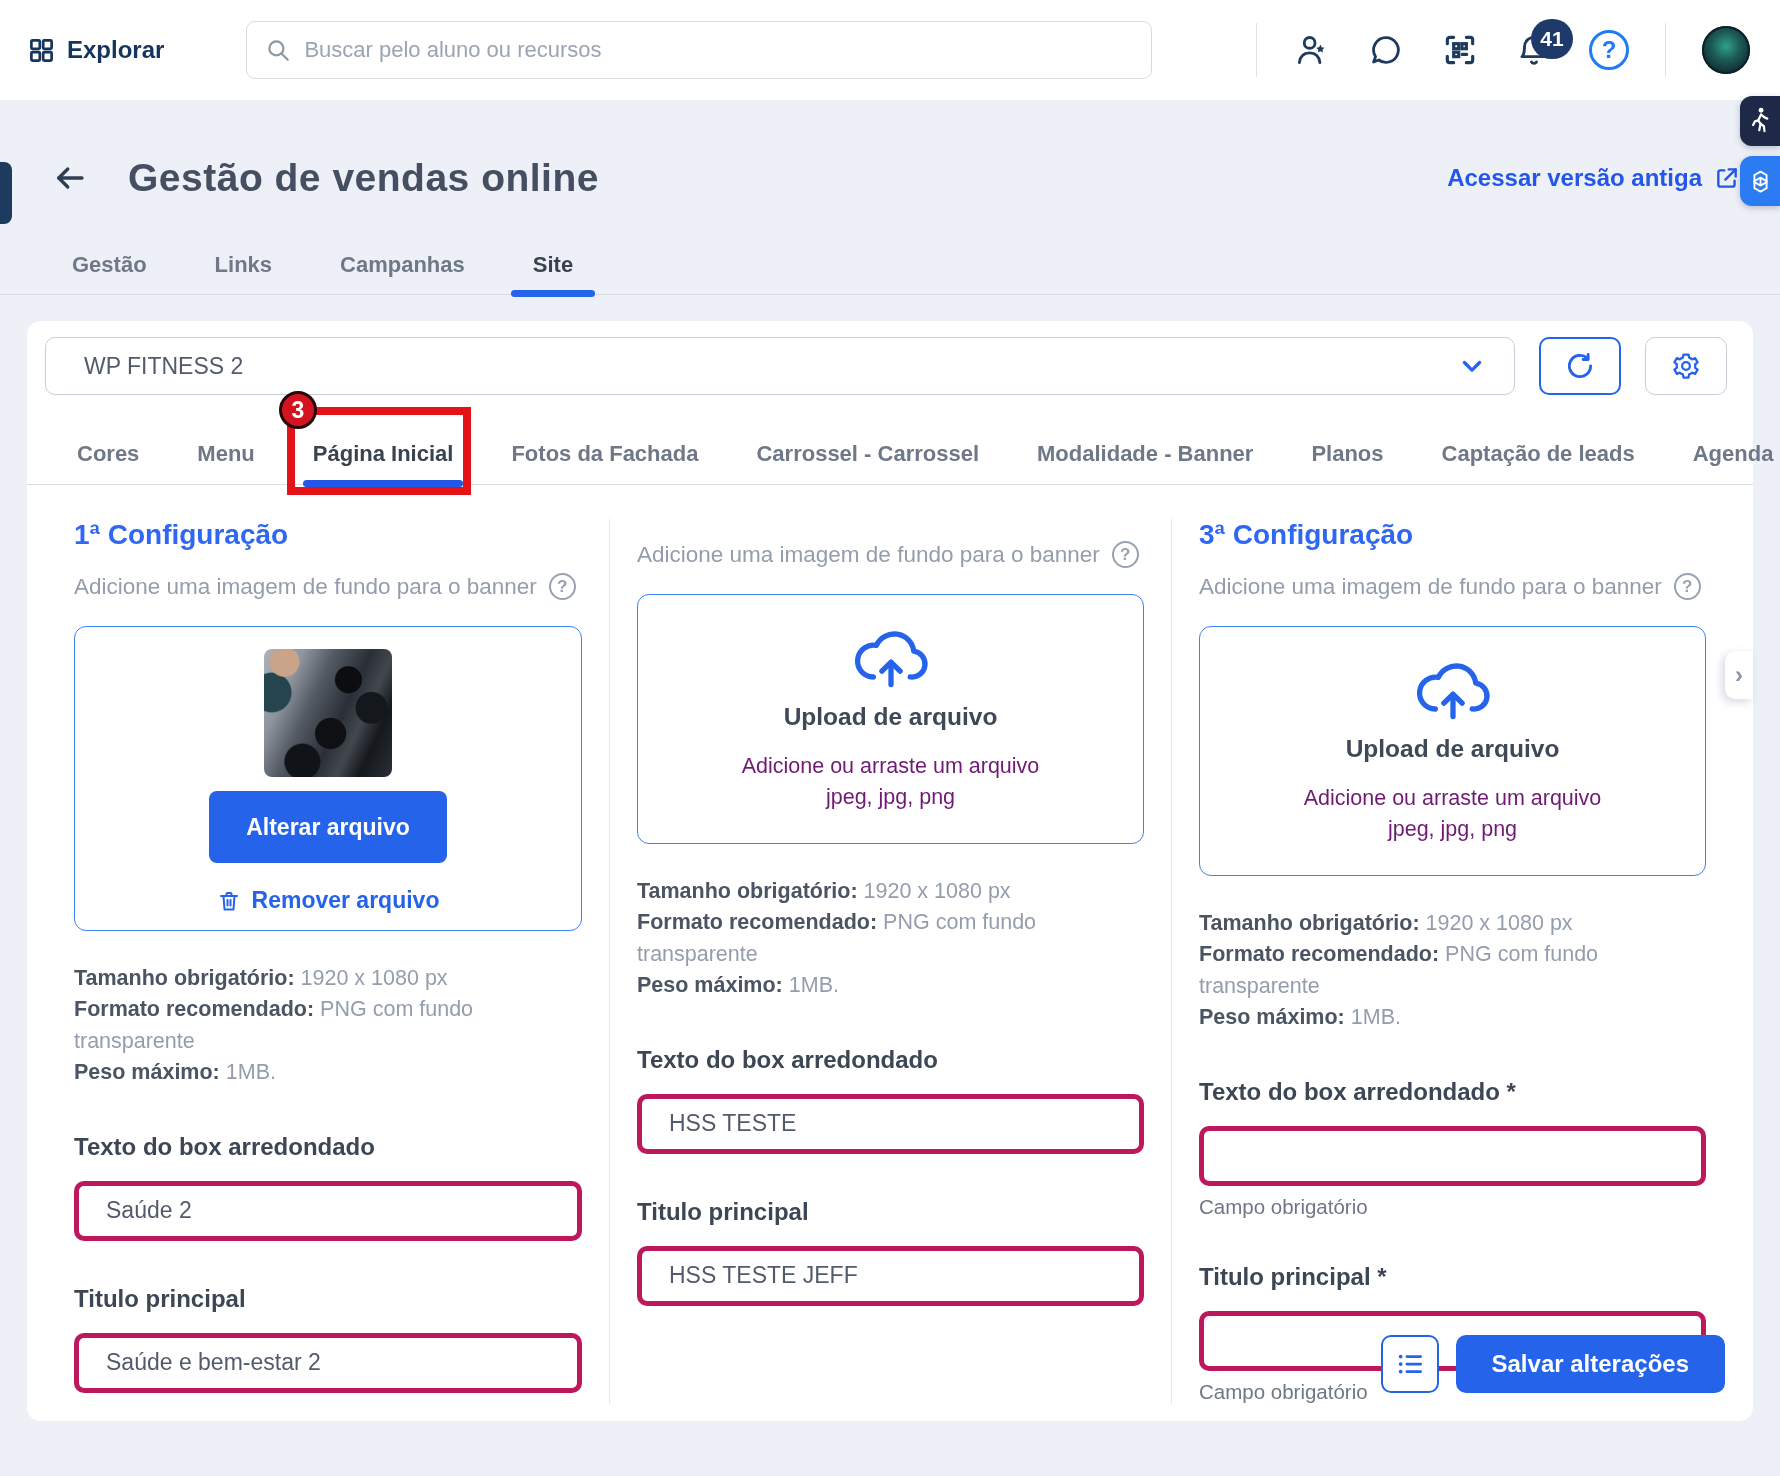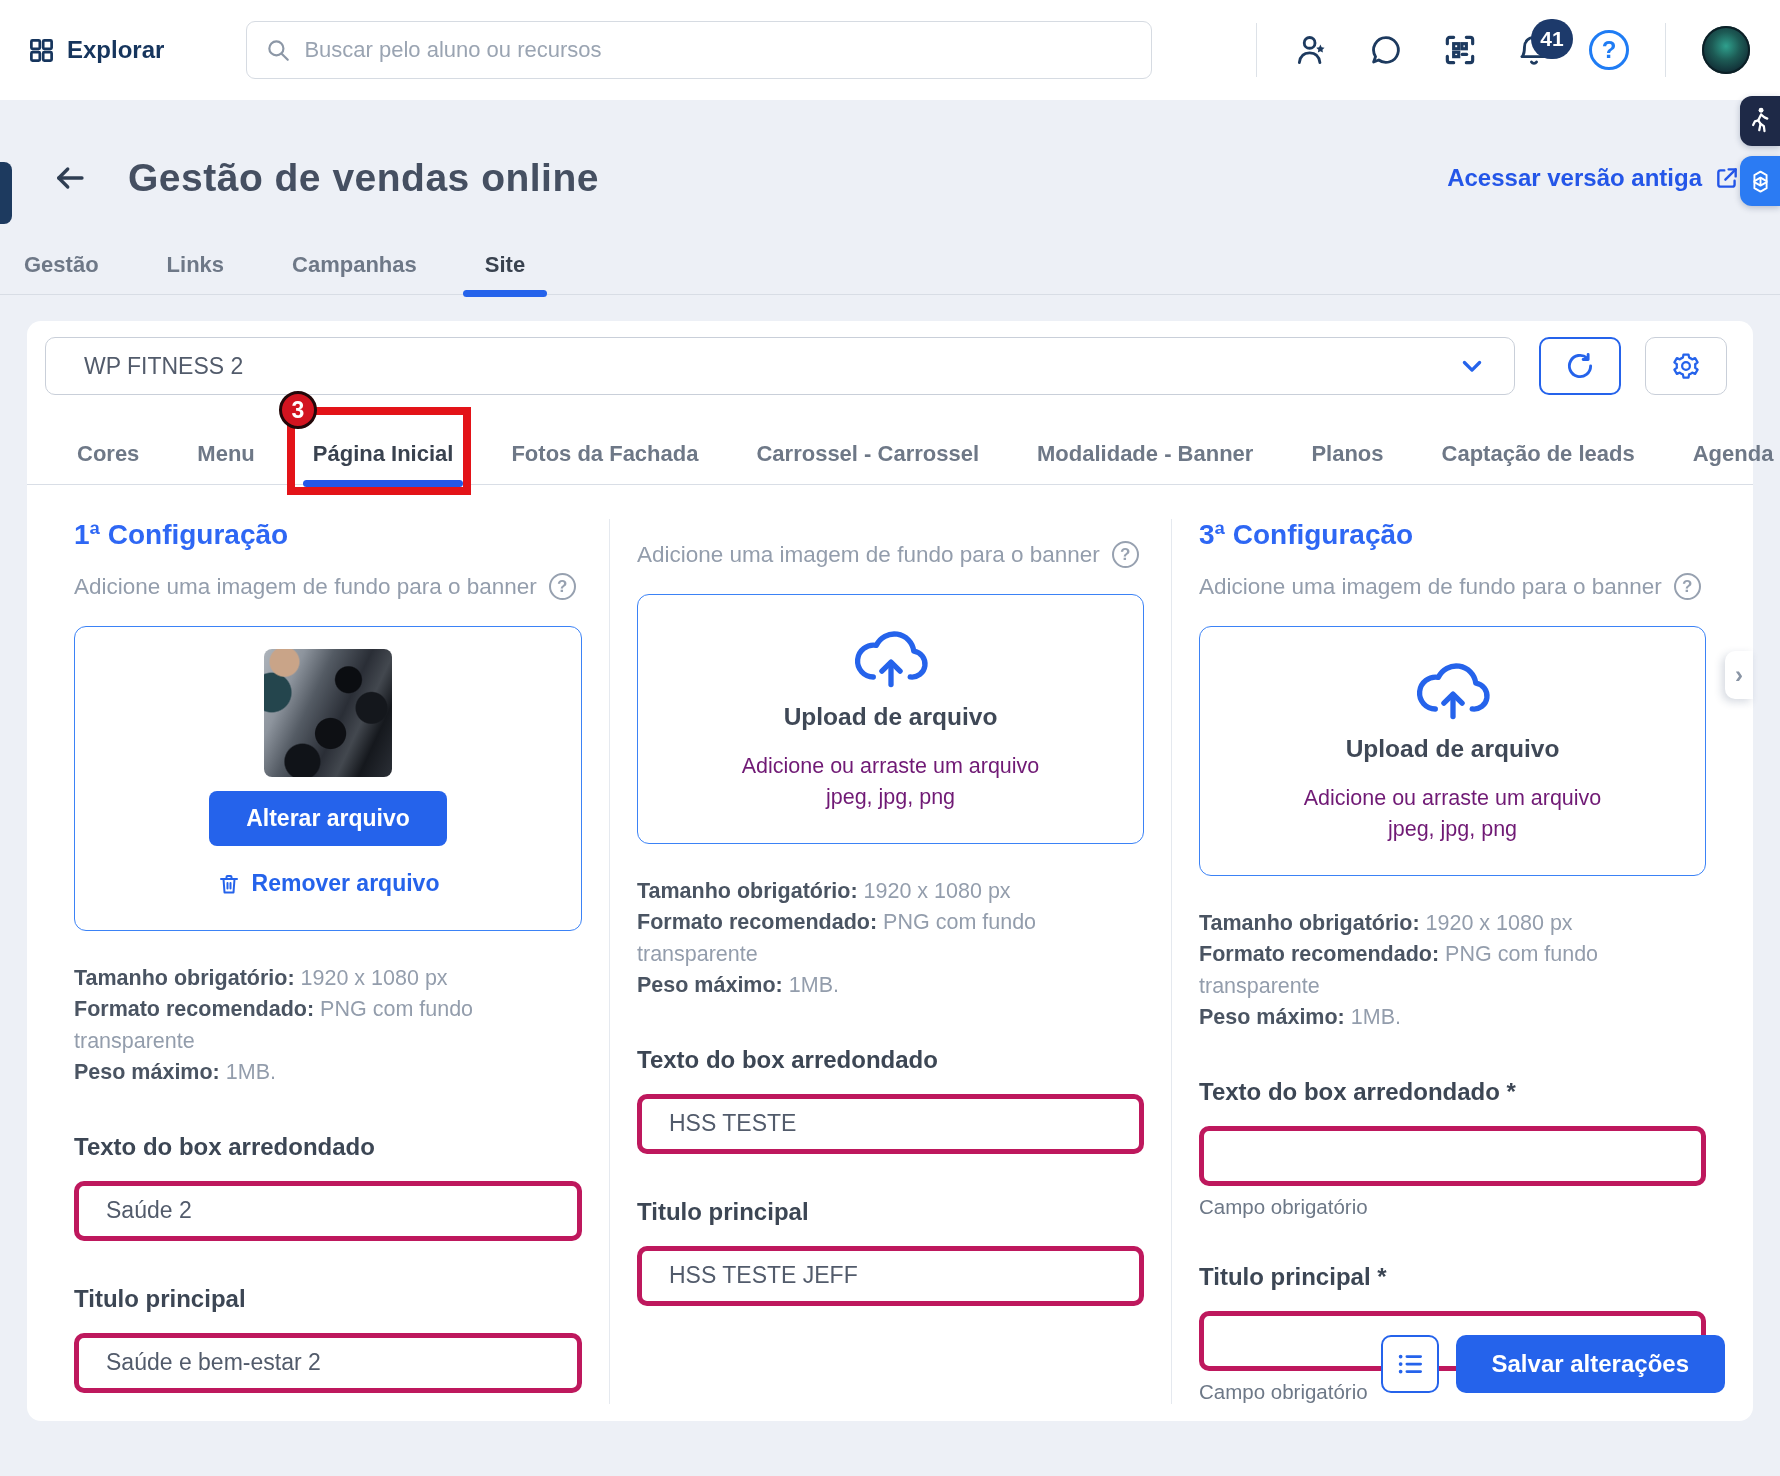--- a/index.html
+++ b/index.html
@@ -26,21 +26,21 @@
   .ext-ai{top:156px;background:#2b7bf3;}
 
   
   .notch{position:absolute;left:0;top:162px;width:12px;height:62px;background:#1d3a5f;border-radius:0 8px 8px 0;}
   .page-head{display:flex;align-items:center;margin-top:56px;padding:0 40px 0 52px;}
   .back-arrow{display:flex;align-items:center;cursor:pointer;}
   .page-title{margin-left:40px;font-size:39px;font-weight:bold;color:#454f61;letter-spacing:.5px;}
   .old-version{margin-left:auto;display:flex;align-items:center;gap:12px;color:#2456e8;font-weight:bold;font-size:24px;cursor:pointer;}
 
   
-  .tabs{display:flex;gap:68px;padding-left:24px;margin-top:52px;border-bottom:1px solid #d8dde5;}
+  .tabs{display:flex;gap:68px;padding-left:72px;margin-top:52px;border-bottom:1px solid #d8dde5;}
   .tab{font-size:22px;font-weight:bold;color:#6e7887;padding-bottom:16px;position:relative;cursor:pointer;}
   .tab.active{color:#39424f;}
   .tab.active::after{content:"";position:absolute;left:-22px;right:-22px;bottom:-3px;height:7px;border-radius:5px;background:#2563eb;}
 
   
   .card{margin:26px 27px 0;background:#fff;border-radius:14px;position:relative;height:1100px;overflow:visible;}
   .select-row{display:flex;align-items:center;gap:24px;padding:16px 26px 0 18px;}
   .site-select{flex:1;height:58px;border:1px solid #c9cfd9;border-radius:10px;display:flex;align-items:center;padding:0 28px 0 38px;font-size:23px;color:#525b6b;cursor:pointer;background:#fff;}
   .site-select .chev{margin-left:auto;display:flex;}
   .icon-btn{width:82px;height:58px;border-radius:10px;background:#fff;display:flex;align-items:center;justify-content:center;cursor:pointer;}
@@ -69,21 +69,21 @@
   .upload-box.empty{height:250px;}
   .thumb{width:128px;height:128px;border-radius:8px;
     background-image:
       radial-gradient(circle at 16% 10%,#c9a488 0 9%,rgba(0,0,0,0) 10%),
       radial-gradient(circle at 6% 34%,#24454d 0 13%,rgba(0,0,0,0) 14%),
       radial-gradient(circle at 66% 24%,#0b0d11 0 10%,rgba(0,0,0,0) 11%),
       radial-gradient(circle at 84% 46%,#14171c 0 12%,rgba(0,0,0,0) 13%),
       radial-gradient(circle at 52% 66%,#0e1014 0 14%,rgba(0,0,0,0) 15%),
       radial-gradient(circle at 30% 88%,#101318 0 12%,rgba(0,0,0,0) 13%),
       linear-gradient(115deg,#aeb4bb 0%,#8d949d 22%,#545b64 38%,#2a2e36 58%,#43484f 70%,#15181d 82%,#2b2f36 100%);}
-  .change-btn{margin-top:14px;width:238px;height:55px;border:none;border-radius:8px;background:#2563eb;color:#fff;font-size:23px;font-weight:bold;font-family:inherit;cursor:pointer;}
+  .change-btn{margin-top:14px;width:238px;height:72px;border:none;border-radius:8px;background:#2563eb;color:#fff;font-size:23px;font-weight:bold;font-family:inherit;cursor:pointer;}
   .remove-link{margin-top:24px;display:flex;align-items:center;gap:11px;color:#2563eb;font-size:23px;font-weight:bold;cursor:pointer;}
   .up-title{margin-top:12px;font-size:24.5px;font-weight:bold;color:#3f4856;}
   .up-hint{margin-top:20px;font-size:21.5px;color:#701a75;line-height:1.45;}
 
   .meta{margin-top:32px;font-size:21.5px;line-height:1.46;}
   .meta b{color:#4a5462;}
   .meta span{color:#939dac;}
 
   .field-label{margin-top:44px;font-size:24px;font-weight:bold;color:#3c4654;}
   .field-input{margin-top:20px;width:100%;height:60px;border:5px solid #be185d;border-radius:10px;padding:0 27px;font-size:23px;color:#525b6b;font-family:inherit;outline:none;background:#fff;}

